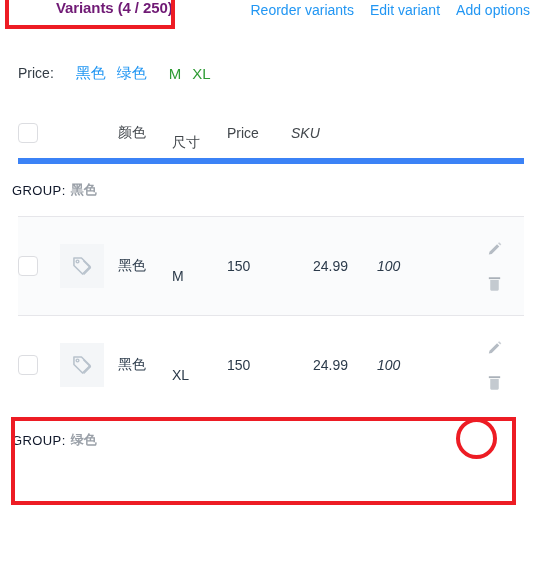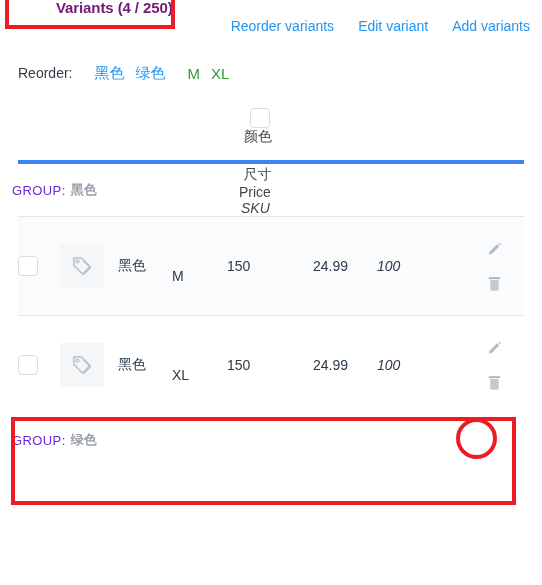--- a/index.html
+++ b/index.html
@@ -29,23 +29,23 @@
     font-size: 15px;
     font-weight: bold;
     color: #701a75;
     letter-spacing: -0.1px;
     white-space: nowrap;
     margin-left: 44px;
   }
   .header-actions {
     position: absolute;
     right: 12px;
-    top: 18px;
-    display: flex;
-    gap: 24px;
+    top: 2px;
+    display: flex;
+    gap: 16px;
     white-space: nowrap;
   }
   .header-link {
     color: #2196f3;
     font-size: 14px;
     text-decoration: none;
     cursor: pointer;
   }
 
   
@@ -83,23 +83,22 @@
     width: 542px;
   }
   .t-row {
     position: relative;
     display: flex;
     align-items: center;
     box-sizing: border-box;
   }
   .head-row {
     height: 56px;
-    border-bottom: 4px solid #3b82f6;
+    border-bottom: 6px solid #3b82f6;
     margin: 0 18px;
-    flex-direction: column;
   }
   .chk-cell {
     width: 42px;
     display: flex;
     align-items: center;
     flex: none;
   }
   .checkbox {
     width: 20px;
     height: 20px;
@@ -136,21 +135,21 @@
   .data-row .col { color: #2b3a4a; }
 
   .group-row {
     height: 52px;
     display: flex;
     align-items: center;
     padding-left: 12px;
     font-size: 13px;
   }
   .group-label {
-    color: #6d28d9;
+    color: #0f172a;
     letter-spacing: 0.4px;
   }
   .group-value {
     color: #9aa0a8;
     font-weight: bold;
     margin-left: 5px;
     font-size: 13px;
   }
   .divider {
     height: 1px;
@@ -216,26 +215,26 @@
   }
 </style>
 </head>
 <body>
 
 <div class="card-header">
   <div class="card-title">Variants (4 / 250)</div>
   <div class="header-actions">
     <a class="header-link">Reorder variants</a>
     <a class="header-link">Edit variant</a>
-    <a class="header-link">Add variants</a>
+    <a class="header-link">Add options</a>
   </div>
 </div>
 
 <div class="select-row">
-  <span class="select-label">Reorder:</span>
+  <span class="select-label">Price:</span>
   <a class="sel-opt blue gap">黑色</a>
   <a class="sel-opt blue tight">绿色</a>
   <a class="sel-opt green gap">M</a>
   <a class="sel-opt green tight">XL</a>
 </div>
 
 <div class="table">
 
   <div class="t-row head-row">
     <div class="chk-cell">

